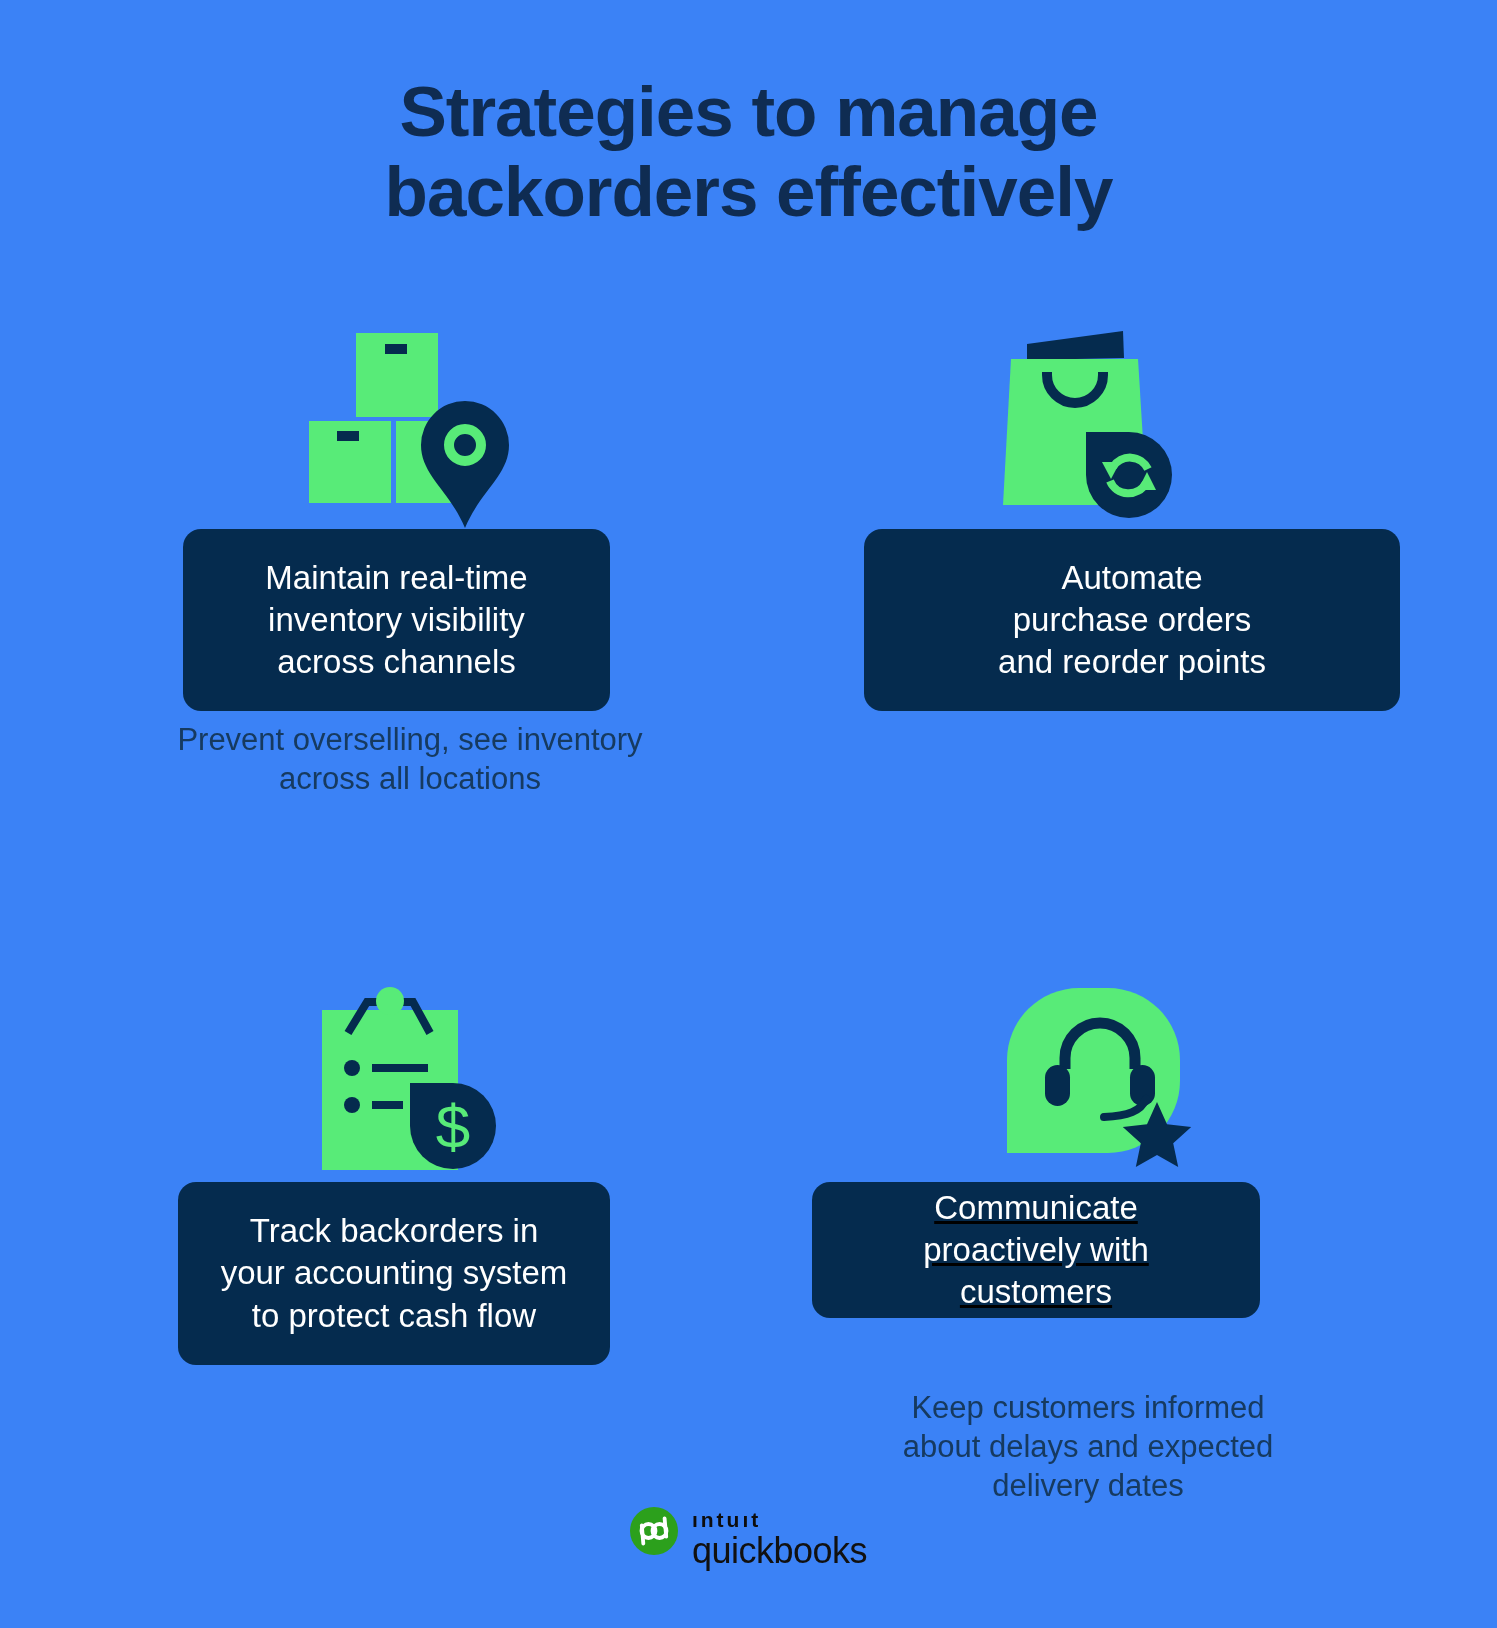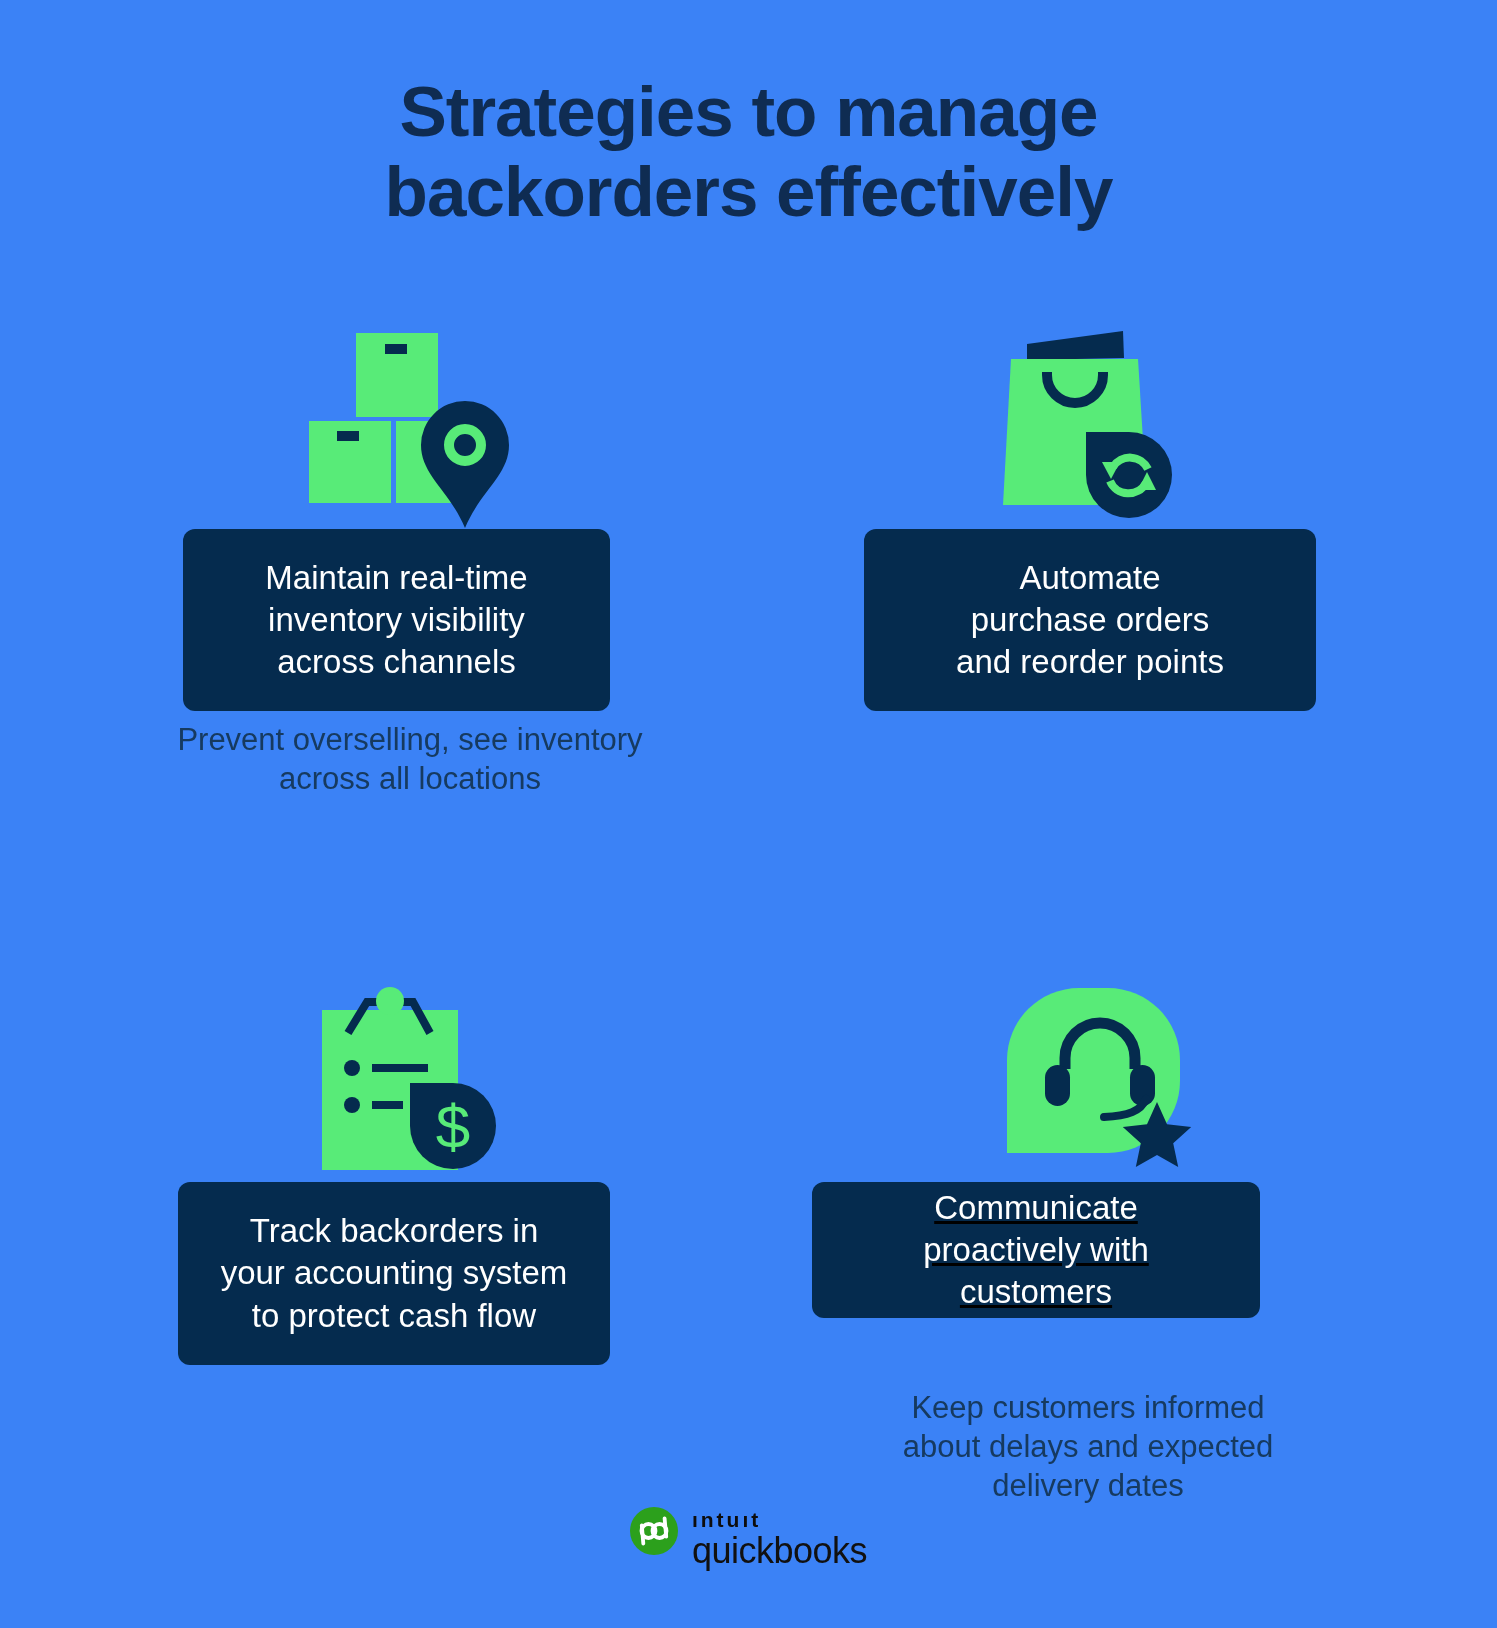--- a/index.html
+++ b/index.html
@@ -19,21 +19,21 @@
     font-weight:800;
     letter-spacing:-1px;
     line-height:1.13;
     color:#0f2c52;
     white-space:pre-line;
   }
   .icon{position:absolute;}
   .card{
     position:absolute;
     background:#052b4e;
-    border-radius:12px;
+    border-radius:18px;
     display:flex;align-items:center;justify-content:center;
     text-align:center;
   }
   .card-text{
     color:#ffffff;
     font-size:33px;
     line-height:1.28;
     font-weight:400;
     white-space:pre-line;
   }
@@ -91,21 +91,21 @@
   <svg class="icon" style="left:995px;top:320px;" width="190" height="205" viewBox="0 0 190 205">
     <polygon points="32,24 128,11 129,38 32,40" fill="#052b4e"></polygon>
     <polygon points="16,39 143,39 152,185 8,185" fill="#58eb78"></polygon>
     <path d="M52,52 L52,55 A28,28 0 0 0 108,55 L108,52" fill="none" stroke="#052b4e" stroke-width="10"></path>
     <path d="M91,112 L134,112 A43,43 0 1 1 91,155 Z" fill="#052b4e"></path>
     <path d="M118,147 A20,20 0 0 1 153,149" fill="none" stroke="#58eb78" stroke-width="8"></path>
     <polygon points="107,142 125,142 116,159" fill="#58eb78"></polygon>
     <path d="M151,163 A20,20 0 0 1 115,161" fill="none" stroke="#58eb78" stroke-width="8"></path>
     <polygon points="143,170 161,170 152,152" fill="#58eb78"></polygon>
   </svg>
-  <div class="card" style="left:864px;top:529px;width:452px;height:182px;">
+  <div class="card" style="left:864px;top:529px;width:536px;height:182px;">
     <div class="card-text">Automate
 purchase orders
 and reorder points</div>
   </div>
 
   <svg class="icon" style="left:310px;top:983px;" width="200" height="192" viewBox="0 0 200 192">
     <rect x="12" y="27" width="136" height="160" fill="#58eb78"></rect>
     <path d="M38,50 L57,19 L103,19 L120,50" fill="none" stroke="#052b4e" stroke-width="8"></path>
     <circle cx="80" cy="18" r="14" fill="#58eb78"></circle>
     <circle cx="42" cy="85" r="8" fill="#052b4e"></circle>

